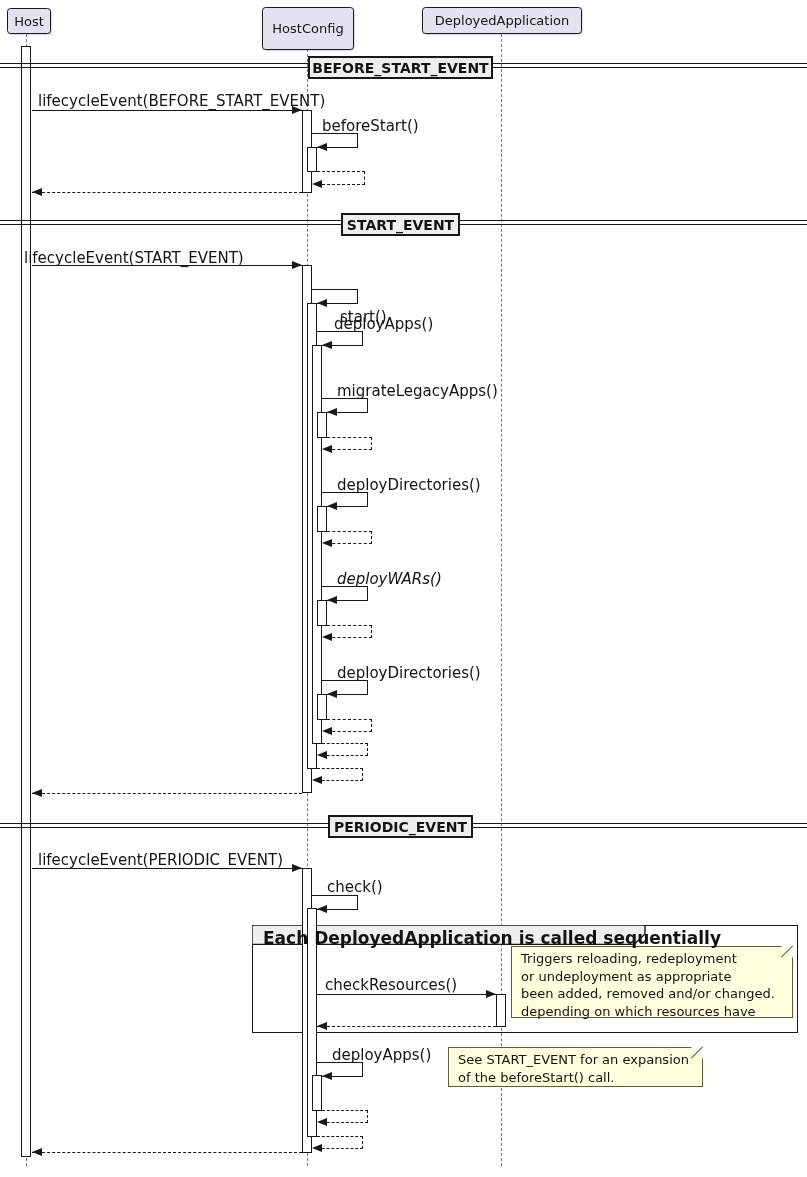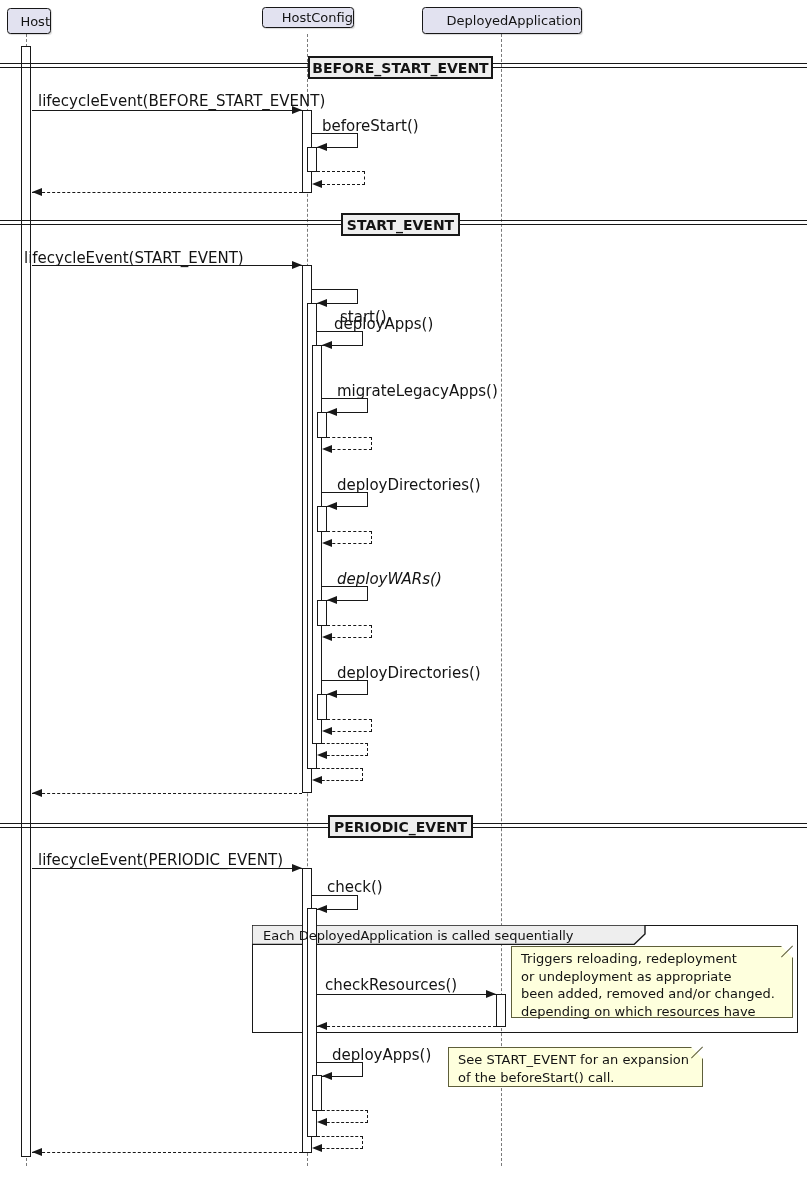--- a/index.html
+++ b/index.html
@@ -1,21 +1,21 @@
 <!DOCTYPE html>
 <html><head>
 <meta charset="utf-8">
 <style>
   html,body { margin:0; padding:0; background:#ffffff; }
   .canvas { position:relative; width:807px; height:1177px; background:#ffffff;
             font-family:"DejaVu Sans", sans-serif; color:#131313; overflow:hidden; }
 
   
   .pbox { position:absolute; background:#E2E2F0; border:1px solid #181818; border-radius:3.5px;
-          display:flex; align-items:center; justify-content:flex-end; font-size:13px; z-index:6;
+          display:flex; align-items:center; justify-content:center; font-size:13px; z-index:6;
           box-sizing:border-box; box-shadow:1px 1px 1px rgba(0,0,0,0.15); }
 
   
   .lifeline { position:absolute; width:0; border-left:1px dashed #7a7a7a; z-index:1; }
 
   
   .bar { position:absolute; width:8px; background:#ffffff; border:1px solid #181818; z-index:4; }
 
   
   .hline { position:absolute; height:0; border-top:1px solid #181818; z-index:3; }
@@ -36,21 +36,21 @@
 
   
   .divline { position:absolute; left:0; width:807px; height:0; border-top:1px solid #181818; z-index:5; }
   .divbox { position:absolute; background:#EEEEEE; border:2px solid #181818; z-index:6;
             display:flex; align-items:center; justify-content:center;
             font-weight:bold; font-size:14px; box-sizing:border-box; }
 
   
   .frame { position:absolute; border:1.6px solid #181818; z-index:2; box-sizing:border-box; }
   .pent  { position:absolute; z-index:2; }
-  .flabel{ position:absolute; font-size:13px; font-weight:normal; white-space:nowrap; z-index:6; }
+  .flabel{ position:absolute; font-size:17px; font-weight:bold; white-space:nowrap; z-index:6; }
 
   
   .note { position:absolute; background:#FEFFDD; border:1px solid #5e5e3a; z-index:2;
           font-size:13px; line-height:17.5px; padding:3px 9px; box-sizing:border-box; }
   .note .fold { position:absolute; top:-1px; right:-1px; width:0; height:0;
                 border-top:12px solid #ffffff; border-left:12px solid transparent; }
   .note .foldline { position:absolute; top:4.2px; right:-3px; width:16px; height:0;
                     border-top:1px solid #5e5e3a; transform:rotate(-45deg); }
   .nline { position:relative; z-index:6; }
 </style>
@@ -59,21 +59,21 @@
 
 <div class="canvas">
 
   <div class="lifeline" style="left:26px; top:34px; height:1132px;"></div>
   <div class="lifeline" style="left:307px; top:34px; height:1132px;"></div>
   <div class="lifeline" style="left:501px; top:34px; height:1132px;"></div>
 
   <div class="pbox" style="left:7px; top:8px; width:44px; height:26px;">
     <span>Host</span>
   </div>
-  <div class="pbox" style="left:262px; top:7px; width:92px; height:21px;">
+  <div class="pbox" style="left:262px; top:7px; width:92px; height:43px;">
     <span>HostConfig</span>
   </div>
   <div class="pbox" style="left:422px; top:7px; width:160px; height:27px;">
     <span>DeployedApplication</span>
   </div>
 
   <div class="divline" style="top:63px;"></div>
   <div class="divline" style="top:67px;"></div>
   <div class="divbox" style="left:308px; top:56px; width:185px; height:23px;">
     <span>BEFORE_START_EVENT</span>

